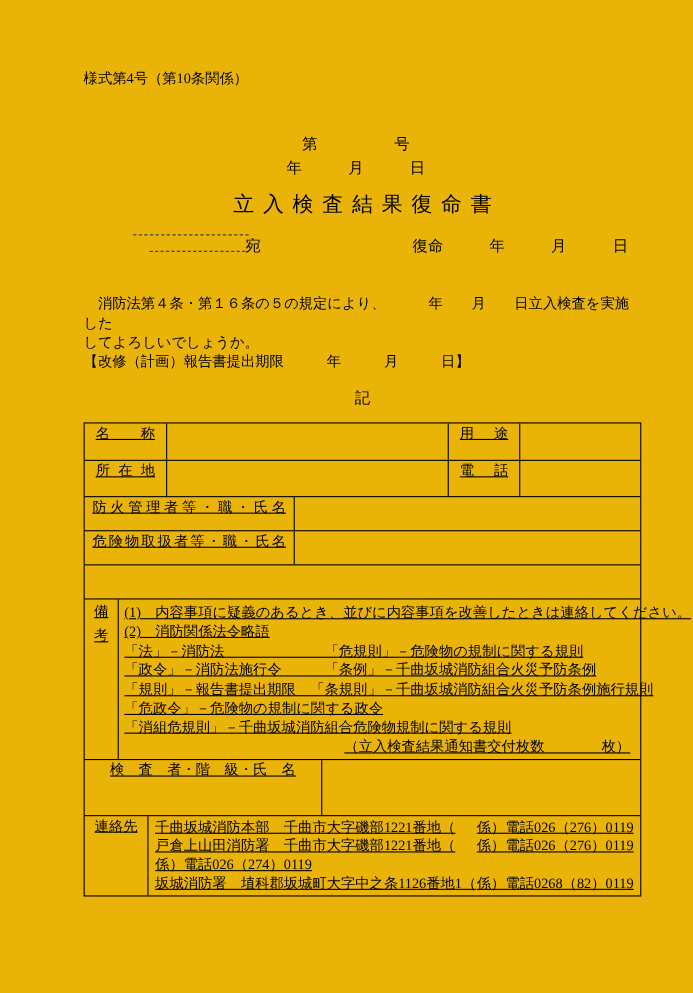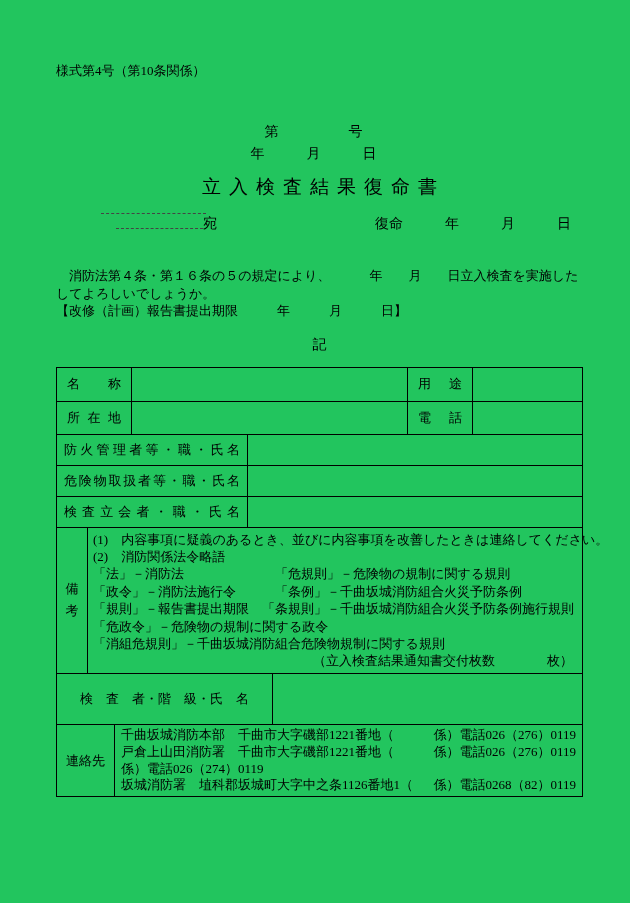--- a/index.html
+++ b/index.html
@@ -4,41 +4,41 @@
 <style>
   * { margin:0; padding:0; box-sizing:border-box; }
   html,body { background:#ffffff; }
   body {
     width:630px; height:903px; overflow:hidden;
     font-family:"Liberation Serif","DejaVu Serif",serif;
     color:#000;
   }
   .page {
     position:relative; width:630px; height:903px;
-    padding:62px 47px 0 56px; background:#22c55e;
+    padding:62px 47px 0 76px; background:#eab308;
   }
   .form-note { font-size:13px; line-height:17px; }
 
   .docno-block { text-align:center; font-size:14px; line-height:22px; margin-top:42px; padding-right:12px; }
 
   .doc-title { margin-top:12px; text-align:center; font-size:19px; letter-spacing:8px; padding-left:8px; line-height:20px; }
 
   .addr-row { position:relative; height:34px; margin-top:7px; font-size:14px; }
   .dash1 { position:absolute; left:45px; top:9px; width:105px; border-bottom:1.5px dashed #444; }
   .dash2 { position:absolute; left:60px; top:24px; width:87px; border-bottom:1.5px dashed #444; }
   .atesaki { position:absolute; left:147px; top:11px; }
   .fukumei { position:absolute; right:12px; top:11px; }
 
   .body-par { margin-top:29px; font-size:13px; line-height:17.5px; }
   .ki-heading { text-align:center; font-size:14px; margin-top:16px; }
 
   .form-table { margin-top:13px; border:1.5px solid #000; font-size:13px; }
   .t-row { display:flex; border-top:1px solid #000; align-items:stretch; }
   .t-row:first-child { border-top:none; }
-  .cell { border-left:1px solid #000; display:flex; align-items:center; min-width:0; }
+  .cell { border-left:1px solid #000; display:flex; align-items:flex-start; min-width:0;text-decoration:underline; }
   .cell:first-child { border-left:none; }
   .lbl-just { flex:1; text-align:justify; text-align-last:justify; padding:0 10px; }
   .lbl-center { flex:1; text-align:center; }
 
   .h-basic { height:33px; }
   .h-mid { height:31px; }
   .w-lab1 { width:74px; }
   .w-val1 { flex:1; }
   .w-lab2 { width:65px; }
   .w-val2 { width:110px; }
@@ -123,23 +123,20 @@
     </div>
 
     <div class="t-row h-mid">
       <div class="cell w-labmid">
         <span class="lbl-just">危険物取扱者等・職・氏名</span>
       </div>
       <div class="cell flex-rest"></div>
     </div>
 
     <div class="t-row h-mid">
-      <div class="cell w-labmid">
-        <span class="lbl-just">検査立会者・職・氏名</span>
-      </div>
       <div class="cell flex-rest"></div>
     </div>
 
     <div class="t-row">
       <div class="cell notes-side">
         <span>備考</span>
       </div>
       <div class="cell notes-content">
         <div>(1)　内容事項に疑義のあるとき、並びに内容事項を改善したときは連絡してください。</div>
         <div>(2)　消防関係法令略語</div>

